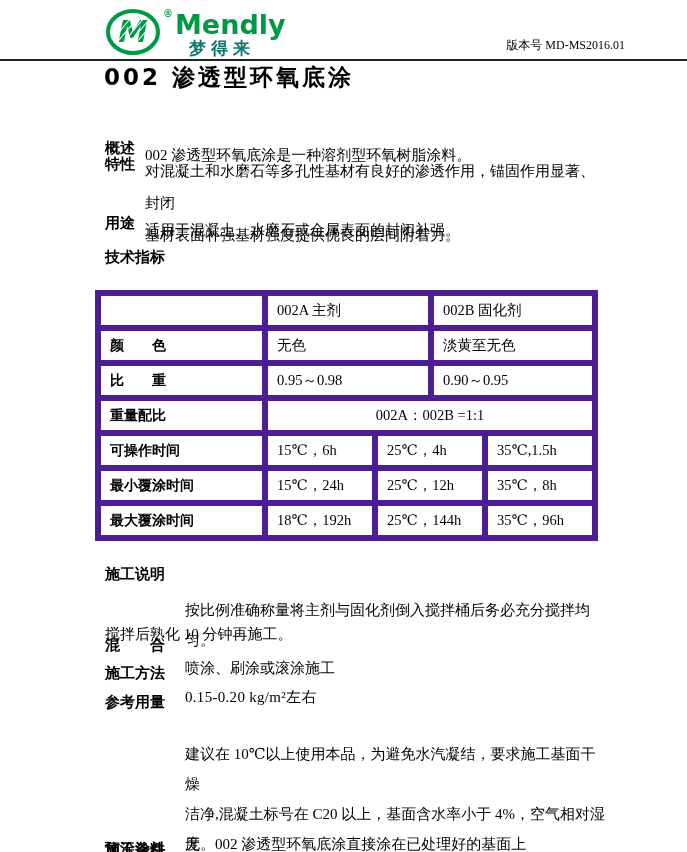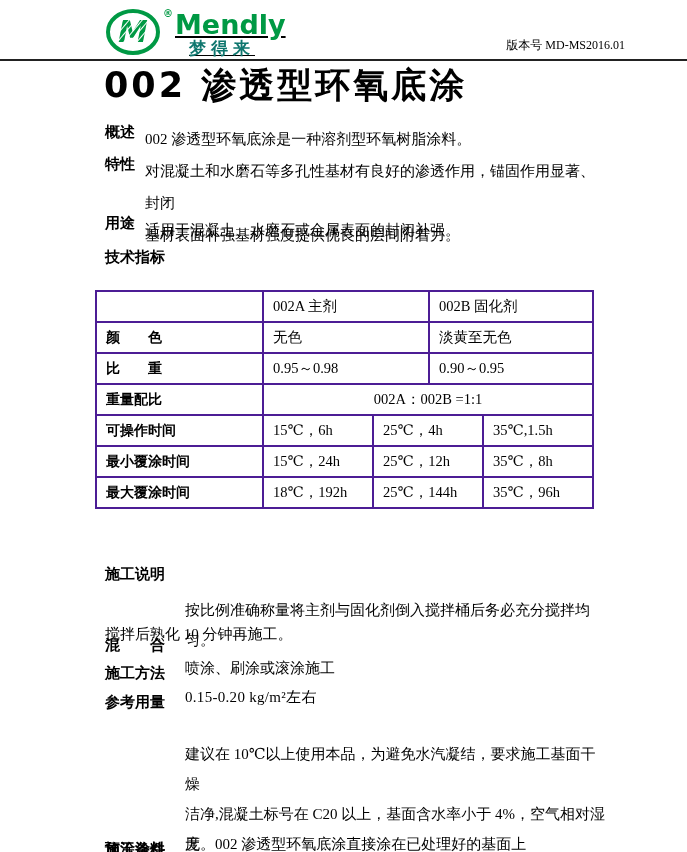--- a/index.html
+++ b/index.html
@@ -8,42 +8,42 @@
     background:#ffffff; overflow:hidden; color:#000;
     font-family:"Liberation Serif","DejaVu Serif",serif; font-size:15px;
   }
   .bold-cjk { font-family:"DejaVu Sans","Liberation Sans",sans-serif; font-weight:bold; }
 
   
   .logo { position:absolute; left:106px; top:8px; display:flex; align-items:flex-start; }
   .logo-mark { display:block; }
   .reg { color:#009944; font-size:10px; font-weight:bold; margin:0 2px 0 1px;
          font-family:"DejaVu Sans",sans-serif; }
-  .logo-text { display:flex; flex-direction:column; line-height:1; margin-top:3px;text-decoration:underline; }
+  .logo-text { display:flex; flex-direction:column; line-height:1; margin-top:3px; }
   .logo-en { color:#009944; font-family:"DejaVu Sans","Liberation Sans",sans-serif;
              font-weight:bold; font-size:27px; letter-spacing:0px; }
   .logo-cn { color:#0f766e; font-family:"DejaVu Sans","Liberation Sans",sans-serif;
              font-weight:bold; font-size:17px; letter-spacing:5px; margin:2px 0 0 14px; }
   .version { position:absolute; top:37px; right:62px; font-size:12px; }
   .rule { position:absolute; left:0; top:59px; width:687px; height:2px; background:#222; }
 
   
-  .title { position:absolute; left:104px; top:62px; font-size:35px; letter-spacing:3px;
+  .title { position:absolute; left:104px; top:62px; font-size:23px; letter-spacing:3px;
            font-family:"DejaVu Sans","Liberation Sans",sans-serif; font-weight:bold; }
 
   
   .row { position:absolute; left:105px; width:490px; display:flex; align-items:flex-start; }
   .row .lbl { flex:0 0 40px; }
   .row .txt { flex:1; line-height:32px; }
   .heading { position:absolute; left:105px; }
 
   
   table.spec { position:absolute; left:95px; top:290px; width:497px;
                border-collapse:collapse; table-layout:fixed; font-size:14.5px; }
-  table.spec td { border:2px solid #4c1d95; height:29px; padding:0 2px 0 9px;
+  table.spec td { border:6px solid #4c1d95; height:29px; padding:0 2px 0 9px;
                   vertical-align:middle; overflow:hidden; white-space:nowrap; }
   table.spec td.tl { font-family:"DejaVu Sans","Liberation Sans",sans-serif; font-weight:bold; font-size:14px; }
   table.spec td.ctr { text-align:center; padding-left:2px; }
 
   
   .crow { position:absolute; left:105px; width:500px; display:flex; align-items:flex-end; }
   .crow .lbl { flex:0 0 80px; }
   .crow .txt { flex:1; line-height:30px; }
   .freeline { position:absolute; left:105px; }
   .mono-ish { letter-spacing:0.3px; }
@@ -68,21 +68,21 @@
     <div class="logo-text">
       <span class="logo-en">Mendly</span>
       <span class="logo-cn">梦得来</span>
     </div>
   </div>
   <div class="version">版本号 MD-MS2016.01</div>
   <div class="rule"></div>
 
   <div class="title">002 渗透型环氧底涂</div>
 
-  <div class="row" style="top:123px;">
+  <div class="row" style="top:139px;">
     <span class="lbl bold-cjk">概述</span>
     <span class="txt">002 渗透型环氧底涂是一种溶剂型环氧树脂涂料。</span>
   </div>
 
   <div class="row" style="top:155px;">
     <span class="lbl bold-cjk">特性</span>
     <span class="txt">
       <span>对混凝土和水磨石等多孔性基材有良好的渗透作用，锚固作用显著、封闭</span><br>
       <span>基材表面补强基材强度提供优良的层间附着力。</span>
     </span>

